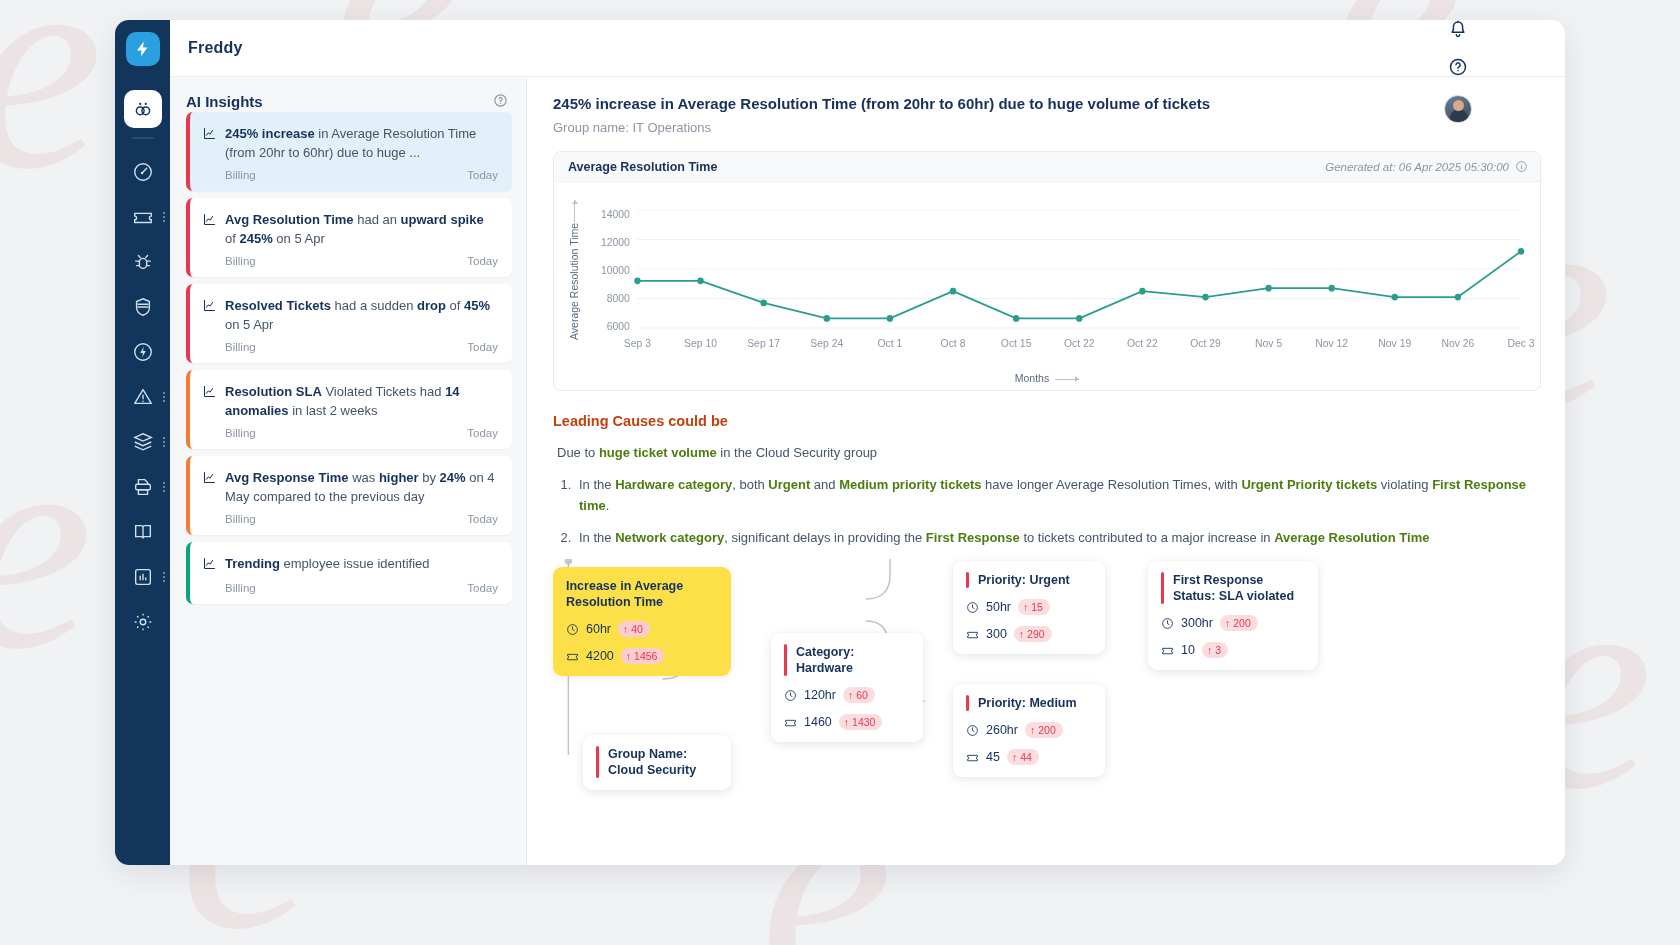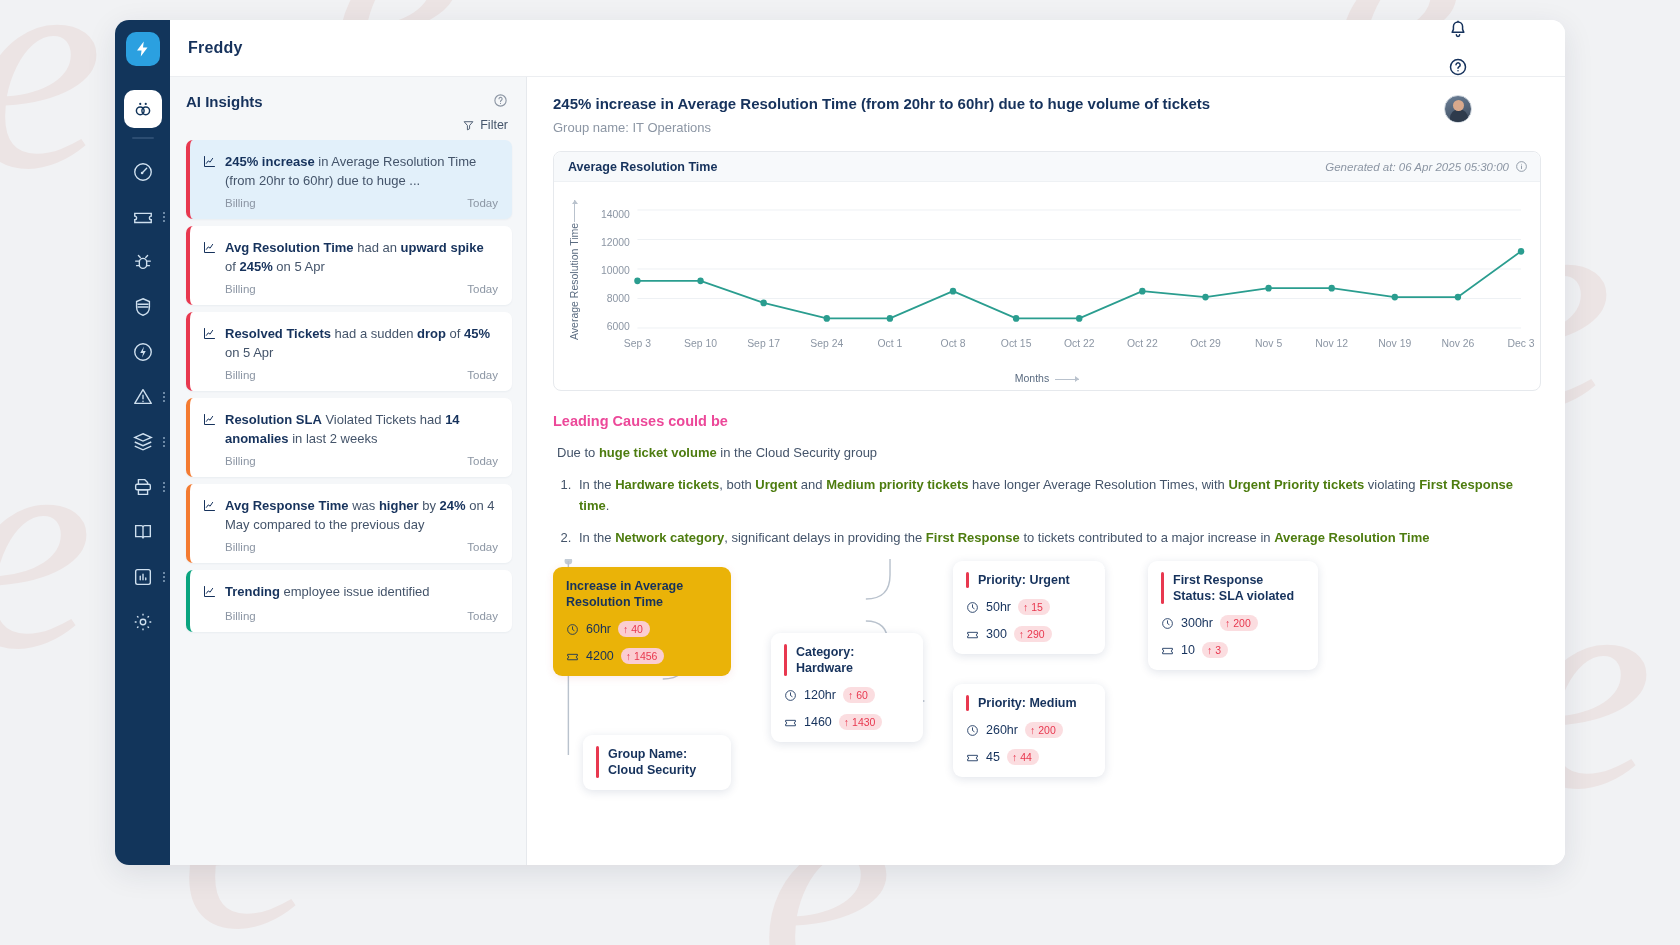--- a/index.html
+++ b/index.html
@@ -223,36 +223,36 @@
     display: inline-block; width: 24px; height: 1px;
     background: #b9c2cd; vertical-align: middle; margin-left: 6px; position: relative;
   }
   .xlab .xarrow::after {
     content:""; position:absolute; right:0; top:-2.5px;
     border-top:3px solid transparent; border-bottom:3px solid transparent;
     border-left:4px solid #b9c2cd;
   }
   svg.plot { position: absolute; left: 0; top: 0; width: 100%; height: 100%; }
 
-  .lc-title { font-size: 14.5px; font-weight: bold; color: #ec4899; margin-top: 22px; }
+  .lc-title { font-size: 14.5px; font-weight: bold; color: #c2410c; margin-top: 22px; }
   .lc-intro { font-size: 13px; color: #44546a; margin-top: 16px; padding-left: 4px; }
   .lc-intro b, .lc-li b { color: #4d7c0f; font-weight: bold; }
   ol.lc-list { margin: 14px 0 0 22px; }
   ol.lc-list li { font-size: 13px; color: #44546a; line-height: 21px; margin-bottom: 11px; padding-left: 4px; }
 
   
   .flow { position: relative; height: 250px; margin-top: 8px; }
   .fnode {
     position: absolute;
     background: #fff;
     border-radius: 9px;
     box-shadow: 0 2px 10px rgba(22,50,92,0.13);
     padding: 11px 14px 12px 13px;
   }
-  .fnode.pink { background: #eab308; box-shadow: 0 2px 9px rgba(200,60,70,0.10); }
+  .fnode.pink { background: #fde047; box-shadow: 0 2px 9px rgba(200,60,70,0.10); }
   .fn-title {
     font-size: 12.5px; font-weight: bold; color: #16325c;
     line-height: 16px; display: flex; gap: 9px;
   }
   .fn-bar { width: 3px; border-radius: 2px; background: #e8384f; flex: 0 0 3px; }
   .fn-row {
     display: flex; align-items: center; gap: 7px;
     margin-top: 11px; font-size: 12.5px; color: #16325c;
   }
   .fn-row svg { width: 13px; height: 13px; color: #16325c; flex: 0 0 13px; }
@@ -428,26 +428,20 @@
       <aside class="insights">
         <div class="ins-head">
           <div class="ins-title">AI Insights</div>
           <span class="ins-help">
             <svg viewBox="0 0 24 24" fill="none" stroke="currentColor" stroke-width="1.8">
               <circle cx="12" cy="12" r="9"></circle>
                 <path d="M9.6 9.3a2.5 2.5 0 114 2.2c-.9.6-1.6 1-1.6 2" stroke-linecap="round"></path>
                 <circle cx="12" cy="16.6" r=".9" fill="currentColor" stroke="none"></circle>
             </svg>
           </span>
-        </div>
-        <div class="ins-filter">
-          <svg viewBox="0 0 24 24" fill="none" stroke="currentColor" stroke-width="1.7">
-            <path d="M4 5h16l-6 7v6l-4 2v-8L4 5z" stroke-linejoin="round"></path>
-          </svg>
-          <span>Filter</span>
         </div>
         <div class="ins-list" id="ins-list">
             <div class="ins-card sel">
               <div class="ins-body">
                 <span class="ins-ico"><svg viewBox="0 0 24 24" fill="none" stroke="currentColor" stroke-width="1.6">
                     <path d="M4 4v16h16" stroke-linecap="round"></path>
                     <path d="M7 15l3-4 3 2 4-6" stroke-linecap="round" stroke-linejoin="round"></path>
                   </svg></span>
                 <span class="ins-text"><b>245% increase</b> in Average Resolution Time (from 20hr to 60hr) due to huge ...</span>
               </div>
@@ -590,21 +584,21 @@
               </svg>
             <div class="xlab">
               <span>Months</span><span class="xarrow"></span>
             </div>
           </div>
         </div>
 
         <h2 class="lc-title">Leading Causes could be</h2>
         <p class="lc-intro" id="lc-intro">Due to <b>huge ticket volume</b> in the Cloud Security group</p>
         <ol class="lc-list" id="lc-list">
-            <li class="lc-li">In the <b>Hardware tickets</b>, both <b>Urgent</b> and <b>Medium priority tickets</b> have longer Average Resolution Times, with <b>Urgent Priority tickets</b> violating <b>First Response time</b>.</li>
+            <li class="lc-li">In the <b>Hardware category</b>, both <b>Urgent</b> and <b>Medium priority tickets</b> have longer Average Resolution Times, with <b>Urgent Priority tickets</b> violating <b>First Response time</b>.</li>
             <li class="lc-li">In the <b>Network category</b>, significant delays in providing the <b>First Response</b> to tickets contributed to a major increase in <b>Average Resolution Time</b></li>
           </ol>
 
         <div class="flow" id="flow">
           <svg class="edges" viewBox="0 0 900 250" preserveAspectRatio="none">
             <g fill="none" stroke="#b9c2cd" stroke-width="1.3">
               <circle cx="14" cy="2" r="3.5" fill="#c3ccd6" stroke="none"></circle>
               <path d="M14 2 V 196"></path>
               <path d="M100 120 q 22 0 22 -22 V 62 q 0 -18 20 -18 h 8"></path>
               <path d="M0 0"></path>

